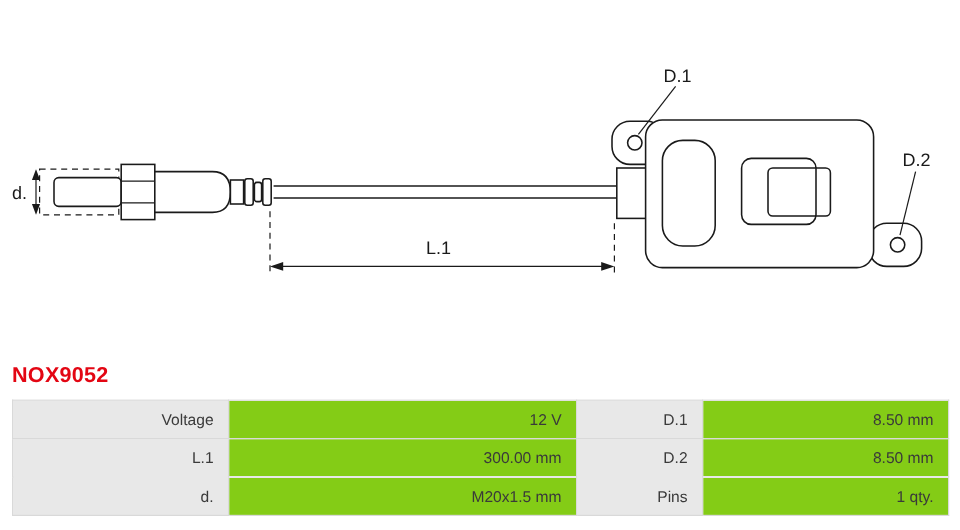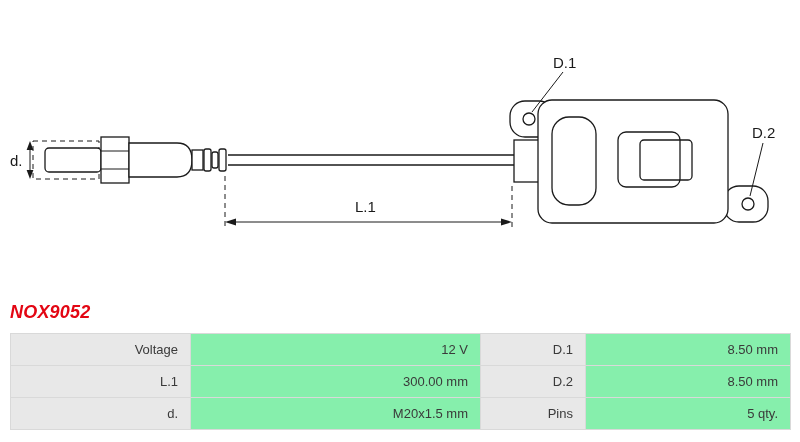--- a/index.html
+++ b/index.html
@@ -18,35 +18,35 @@
   svg{display:block;color:var(--drawing-line);}
   svg text{font-family:"Liberation Sans", sans-serif;font-size:15px;fill:#1a1a1a;}
   .part{fill:#ffffff;stroke:currentColor;stroke-width:1.3;}
   .outline{fill:none;stroke:currentColor;stroke-width:1.3;}
   .dim{stroke:currentColor;stroke-width:1;fill:none;}
   .dim-dash{stroke:currentColor;stroke-width:1;fill:none;stroke-dasharray:5 4;}
   .arrow{fill:#1a1a1a;stroke:none;}
   .page-title{
     margin:4px 0 0 10px;
     color:var(--title-red);
-    font-size:18px;font-weight:bold;letter-spacing:.2px;font-style:italic;
+    font-size:18px;font-weight:bold;letter-spacing:.2px;
   }
   table.spec{
     width:780px;margin:10px 10px 0 10px;
     border-collapse:collapse;table-layout:fixed;
     font-size:13px;color:#3a3a3a;
   }
   table.spec td{
     border:1px solid var(--cell-border);
     height:31px;padding:0 12px;
     text-align:right;vertical-align:middle;
     overflow:hidden;white-space:nowrap;
   }
   td.lbl{background:var(--cell-label-bg);}
-  td.val{background:#86efac;}
+  td.val{background:#84cc16;}
   col.c0{width:180px;} col.c1{width:290px;} col.c2{width:105px;} col.c3{width:205px;}
 </style>
 </head>
 <body>
 
 <div class="drawing-wrap">
   <svg width="800" height="298" viewBox="0 0 800 298">
 
     <g>
       <line class="dim" x1="228" y1="155" x2="516" y2="155" style="stroke-width:1.3"></line>
@@ -125,16 +125,16 @@
     <tr>
       <td class="lbl">L.1</td>
       <td class="val">300.00 mm</td>
       <td class="lbl">D.2</td>
       <td class="val">8.50 mm</td>
     </tr>
     <tr>
       <td class="lbl">d.</td>
       <td class="val">M20x1.5 mm</td>
       <td class="lbl">Pins</td>
-      <td class="val">5 qty.</td>
+      <td class="val">1 qty.</td>
     </tr>
   </tbody>
 </table>
 
 </body></html>

